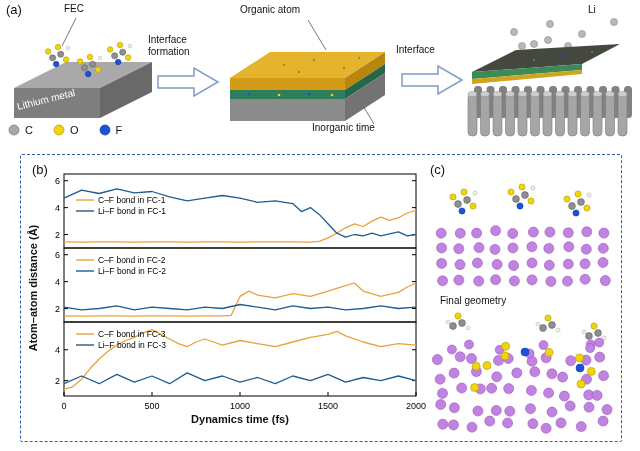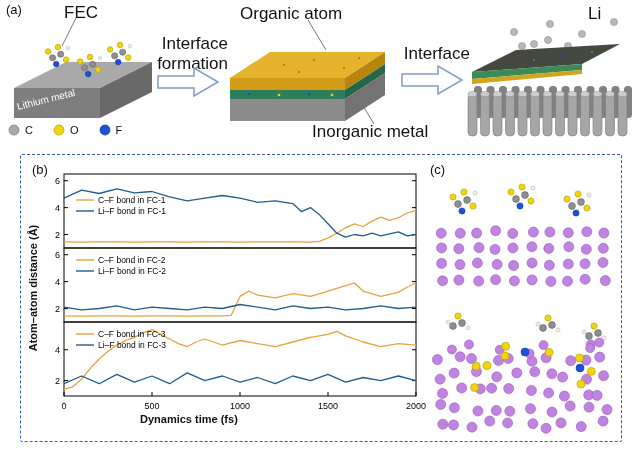--- a/index.html
+++ b/index.html
@@ -1,28 +1,28 @@
 <!DOCTYPE html>
 <html><head>
 <meta charset="utf-8">
 <style>
   *{margin:0;padding:0;box-sizing:border-box}
   html,body{width:640px;height:451px;background:#fff}
   body{font-family:"Liberation Sans",sans-serif;color:#111}
   #fig{position:relative;width:640px;height:451px;background:#fff;overflow:hidden}
   .abs{position:absolute}
   .panel-letter{font-size:13px}
-  .small-label{font-size:17px;line-height:1.15}
-  .ctr{text-align:right}
+  .small-label{font-size:10px;line-height:1.15}
+  .ctr{text-align:left}
   .legend-a{left:8px;top:124px;display:flex;gap:20px;align-items:center;font-size:11px}
   .leg-item{display:flex;align-items:center;gap:5px}
   #dashed-box{left:20px;top:154px;width:602px;height:288px;border:1.6px dashed #2f5bb5;border-radius:2px}
   .axis-label{font-size:11px;font-weight:bold}
   #ylabel{left:-76px;top:281px;width:220px;height:14px;text-align:center;transform:rotate(-90deg)}
-  #xlabel{left:140px;top:413px;width:200px;text-align:left}
+  #xlabel{left:140px;top:413px;width:200px;text-align:center}
   svg text{font-family:"Liberation Sans",sans-serif}
 </style>
 </head>
 <body>
 
 <div id="fig">
 
   <div class="abs panel-letter" style="left:6px;top:2px">(a)</div>
   <div class="abs small-label" style="left:64px;top:3px">FEC</div>
 
@@ -97,21 +97,21 @@
     <polygon points="121,58 161,32 161,44 121,70" fill="#b8860f"></polygon>
     <polygon points="6,70 121,70 121,79 6,79" fill="#2e7d5b"></polygon>
     <polygon points="121,70 161,44 161,53 121,79" fill="#256749"></polygon>
     <circle cx="25" cy="74" r="1.3" fill="#1a52d8"></circle>
     <circle cx="55" cy="75" r="1.3" fill="#f0d50a"></circle>
     <circle cx="85" cy="74" r="1.3" fill="#1a52d8"></circle>
     <circle cx="108" cy="75" r="1.3" fill="#f0d50a"></circle>
     <polygon points="6,79 121,79 121,101 6,101" fill="#8c8c8c"></polygon>
     <polygon points="121,79 161,53 161,75 121,101" fill="#737373"></polygon>
   </svg>
-  <div class="abs small-label" style="left:312px;top:122px">Inorganic metal</div>
+  <div class="abs small-label" style="left:312px;top:122px">Inorganic time</div>
 
   <div class="abs small-label ctr" style="left:396px;top:44px;width:74px">Interface</div>
   <svg class="abs" style="left:400px;top:62px" width="66" height="36">
     <polygon points="2,12 38,12 38,4 62,18 38,32 38,24 2,24" fill="#ffffff" stroke="#7e9cc8" stroke-width="1.5"></polygon>
   </svg>
 
   <div class="abs small-label" style="left:588px;top:4px">Li</div>
   <svg id="schem-a3" class="abs" style="left:464px;top:12px" width="176" height="138">
     <circle cx="50" cy="20" r="3.5" fill="#b8b8b8" stroke="#8a8a8a" stroke-width="0.6"></circle>
     <circle cx="86" cy="12" r="3.5" fill="#b8b8b8" stroke="#8a8a8a" stroke-width="0.6"></circle>
@@ -296,20 +296,21 @@
       <circle cx="28.9" cy="100.1" r="5" fill="#c183e0" stroke="#9a55c0" stroke-width="0.6"></circle>
       <circle cx="48.7" cy="101.1" r="5" fill="#c183e0" stroke="#9a55c0" stroke-width="0.6"></circle>
       <circle cx="65.6" cy="99.7" r="5" fill="#c183e0" stroke="#9a55c0" stroke-width="0.6"></circle>
       <circle cx="84.4" cy="101.0" r="5" fill="#c183e0" stroke="#9a55c0" stroke-width="0.6"></circle>
       <circle cx="102.0" cy="99.9" r="5" fill="#c183e0" stroke="#9a55c0" stroke-width="0.6"></circle>
       <circle cx="120.9" cy="101.4" r="5" fill="#c183e0" stroke="#9a55c0" stroke-width="0.6"></circle>
       <circle cx="137.5" cy="101.2" r="5" fill="#c183e0" stroke="#9a55c0" stroke-width="0.6"></circle>
       <circle cx="155.1" cy="99.3" r="5" fill="#c183e0" stroke="#9a55c0" stroke-width="0.6"></circle>
       <circle cx="175.3" cy="100.6" r="5" fill="#c183e0" stroke="#9a55c0" stroke-width="0.6"></circle>
     </svg>
+  <div class="abs small-label ctr" style="left:440px;top:295px;width:172px">Final geometry</div>
   <svg id="final-geo" class="abs" style="left:430px;top:310px" width="184" height="126">
       <circle cx="23.0" cy="16.0" r="3.4" fill="#8f8f8f" stroke="#5f5f5f" stroke-width="0.6"></circle>
       <circle cx="32.0" cy="13.0" r="3.4" fill="#8f8f8f" stroke="#5f5f5f" stroke-width="0.6"></circle>
       <circle cx="38.0" cy="18.0" r="2" fill="#f0f0f0" stroke="#b5b5b5" stroke-width="0.6"></circle>
       <circle cx="18.0" cy="12.0" r="2" fill="#f0f0f0" stroke="#b5b5b5" stroke-width="0.6"></circle>
       <circle cx="28.0" cy="6.0" r="3.1" fill="#f0d50a" stroke="#b09a00" stroke-width="0.6"></circle>
       <circle cx="113.0" cy="18.0" r="3.4" fill="#8f8f8f" stroke="#5f5f5f" stroke-width="0.6"></circle>
       <circle cx="122.0" cy="15.0" r="3.4" fill="#8f8f8f" stroke="#5f5f5f" stroke-width="0.6"></circle>
       <circle cx="128.0" cy="20.0" r="2" fill="#f0f0f0" stroke="#b5b5b5" stroke-width="0.6"></circle>
       <circle cx="108.0" cy="14.0" r="2" fill="#f0f0f0" stroke="#b5b5b5" stroke-width="0.6"></circle>

